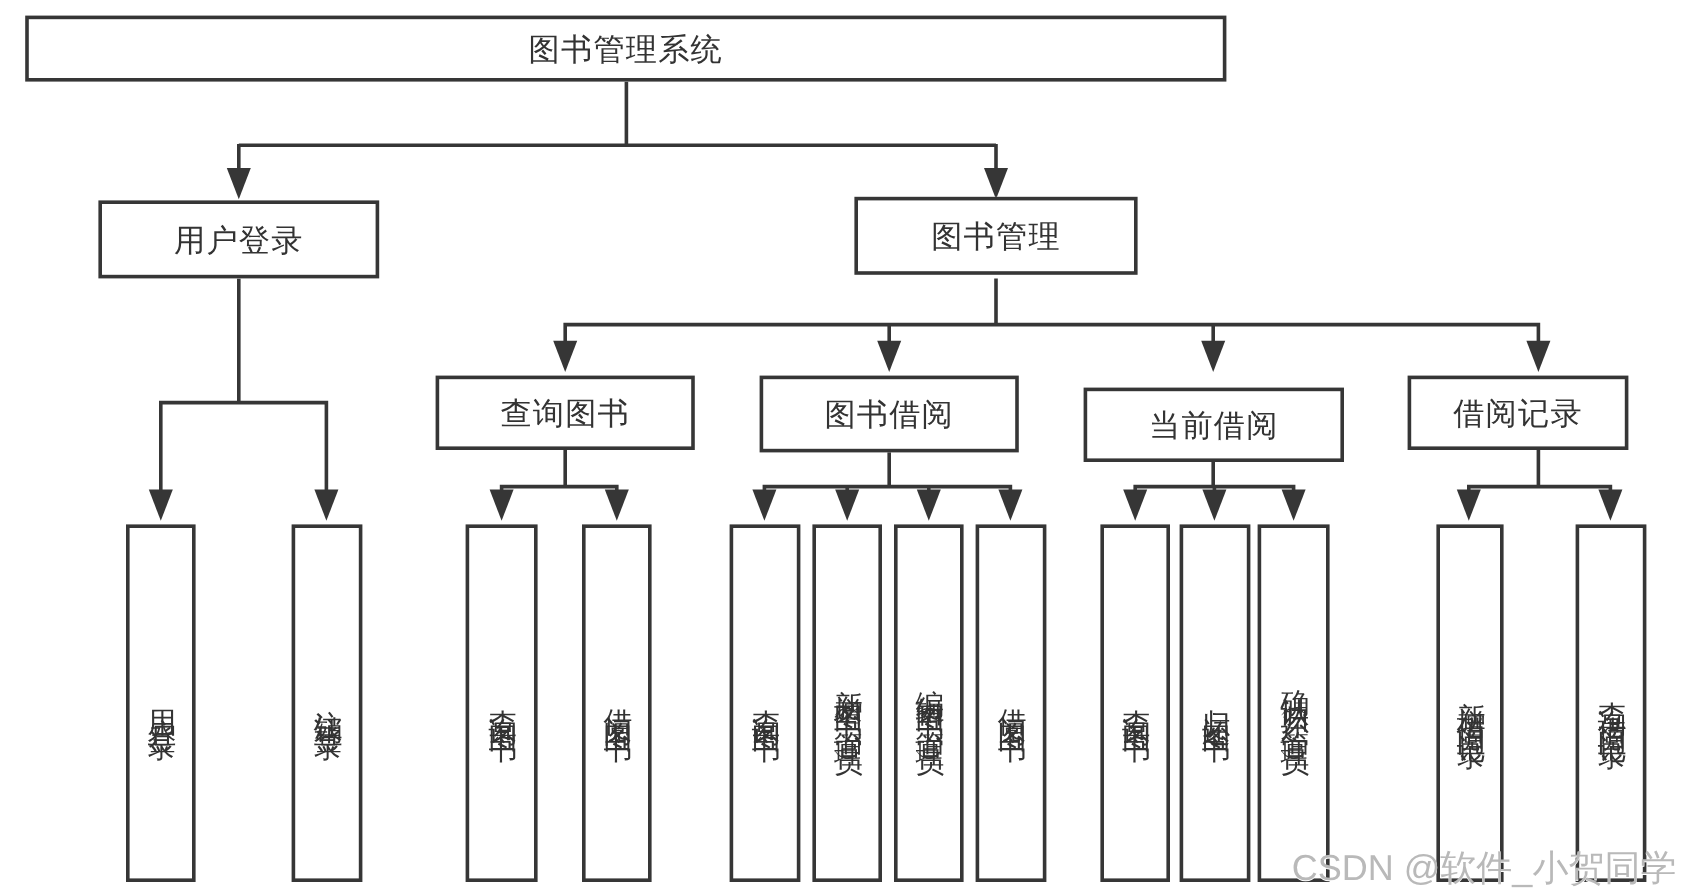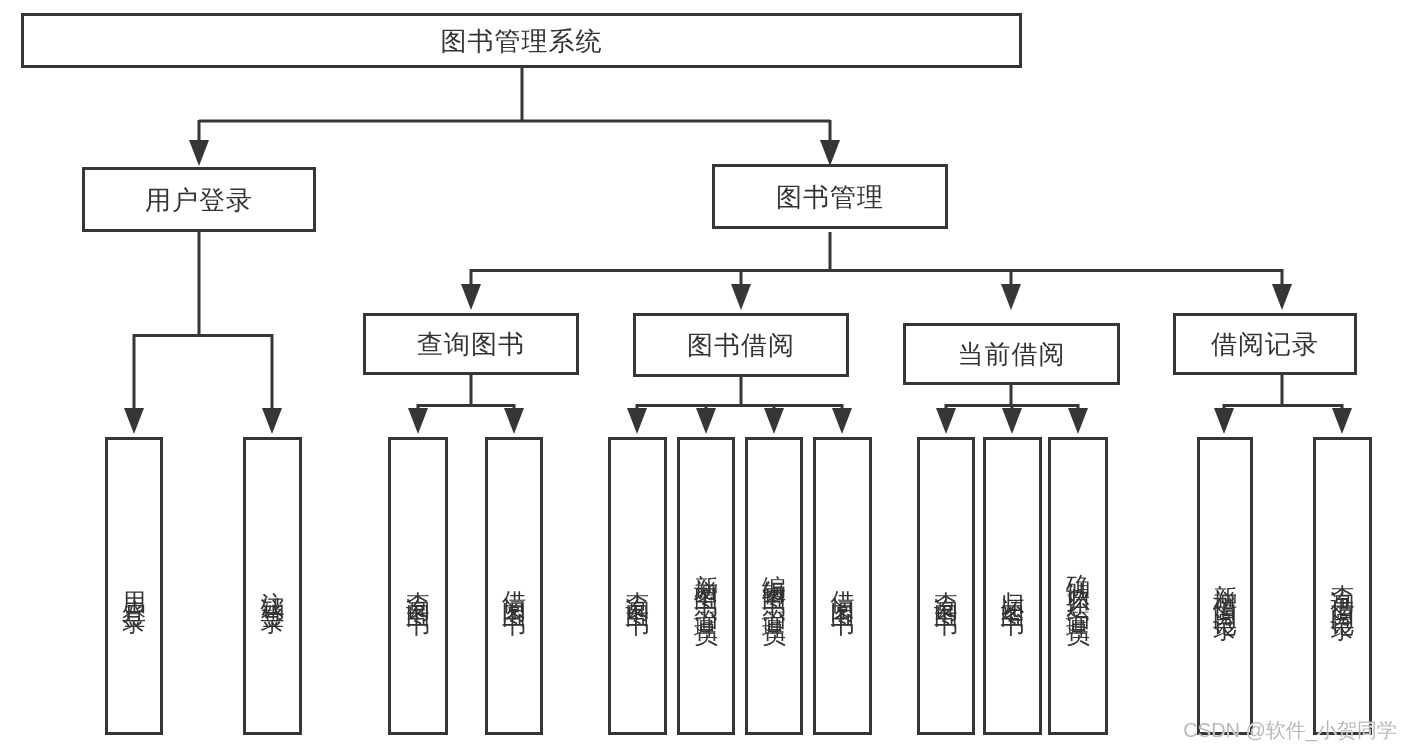--- a/index.html
+++ b/index.html
@@ -30,21 +30,21 @@
   }
   .node.h{font-size:26px;letter-spacing:1px;line-height:1;}
   .node.v{
     font-size:24px;line-height:1;
     writing-mode:vertical-rl;
     text-orientation:mixed;
     letter-spacing:7px;
   }
   .watermark{
     position:absolute;right:8px;bottom:3px;z-index:3;
-    font-size:20px;color:var(--watermark);
+    font-size:30px;color:var(--watermark);
     text-shadow:0 1px 0 #ffffff;
     white-space:nowrap;
   }
 </style>
 </head>
 <body>
 
 <div class="canvas">
 
   <svg class="wires" width="1405" height="747" viewBox="0 0 1405 747">

